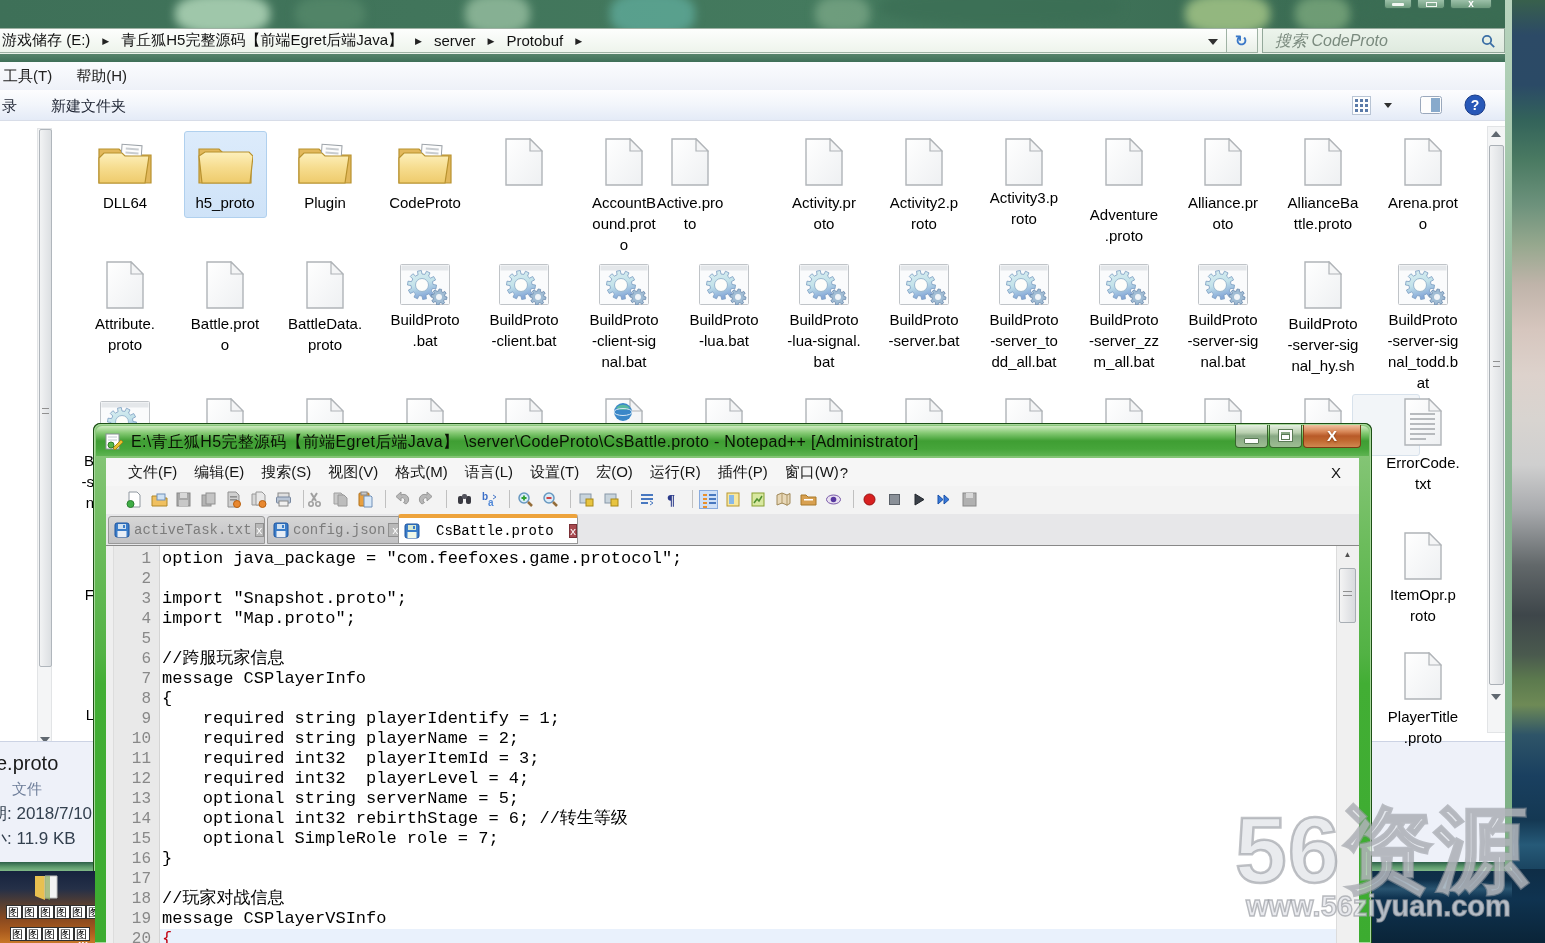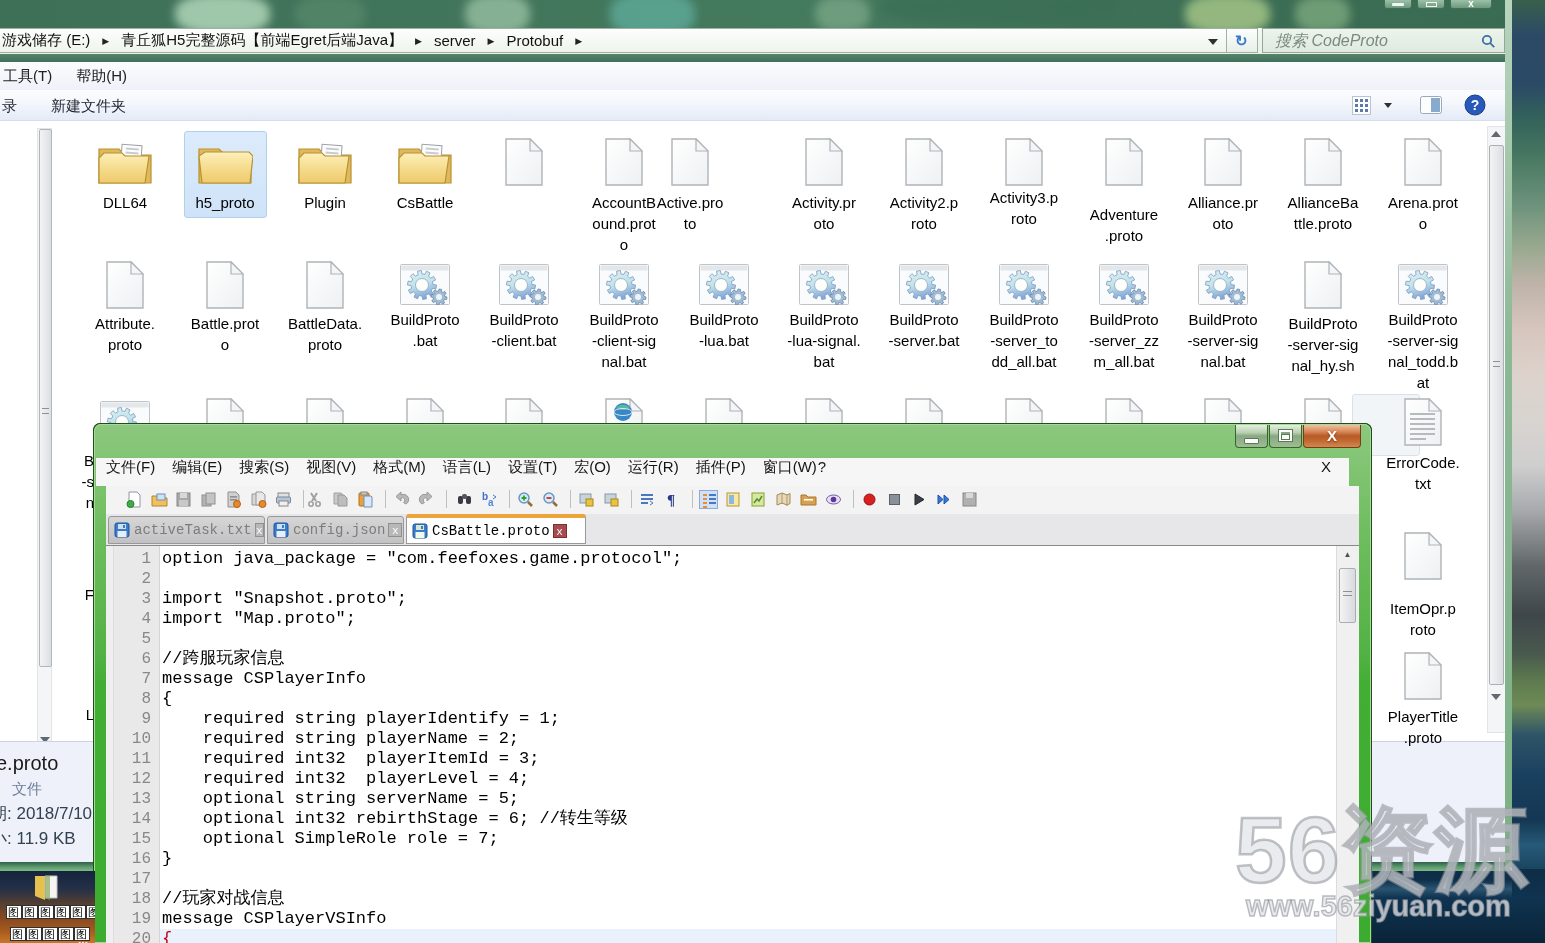--- a/index.html
+++ b/index.html
@@ -216,21 +216,21 @@
 <div class="it" style="left:275px;top:138px">
       <svg width="56" height="46" viewBox="0 0 56 46" style="margin-top:2px">
         <use href="#folddocs"></use>
       </svg>
       <div class="lbl" style="margin-top:6px">Plugin</div>
     </div>
 <div class="it" style="left:375px;top:138px">
       <svg width="56" height="46" viewBox="0 0 56 46" style="margin-top:2px">
         <use href="#folddocs"></use>
       </svg>
-      <div class="lbl" style="margin-top:6px">CsBattle</div>
+      <div class="lbl" style="margin-top:6px">CodeProto</div>
     </div>
 <div class="it" style="left:474px;top:138px">
       <svg width="38" height="48" viewBox="0 0 38 48">
         <use href="#doc"></use>
       </svg>
     </div>
 <div class="it" style="left:574px;top:138px">
       <svg width="38" height="48" viewBox="0 0 38 48">
         <use href="#doc"></use>
       </svg>
@@ -450,48 +450,57 @@
 <div class="it" style="left:1373px;top:398px">
       <svg width="38" height="48" viewBox="0 0 38 48">
         <use href="#doctxt"></use>
       </svg>
       <div class="lbl" style="margin-top:6px">ErrorCode.<br>txt</div>
     </div>
 <div class="it" style="left:1373px;top:532px">
       <svg width="38" height="48" viewBox="0 0 38 48">
         <use href="#doc"></use>
       </svg>
-      <div class="lbl" style="margin-top:18px">ItemOpr.p<br>roto</div>
+      <div class="lbl" style="margin-top:4px">ItemOpr.p<br>roto</div>
     </div>
 <div class="it" style="left:1373px;top:652px">
       <svg width="38" height="48" viewBox="0 0 38 48">
         <use href="#doc"></use>
       </svg>
       <div class="lbl" style="margin-top:6px">PlayerTitle<br>.proto</div>
     </div>
 <div class="ab" style="left:64px;top:450px;width:30px;height:64px;overflow:hidden;font-size:15px;line-height:21px;text-align:right;color:#000">
       <div>B</div>
       <div>-s</div>
       <div>n</div>
     </div>
 <div class="ab" style="left:64px;top:586px;width:30px;height:21px;overflow:hidden;font-size:15px;text-align:right;color:#000">F</div>
 <div class="ab" style="left:64px;top:706px;width:30px;height:21px;overflow:hidden;font-size:15px;text-align:right;color:#000">L</div>
   </div>
 <div class="ab" id="np" style="z-index:5">
 <div class="ab" id="npFrame" style="left:0;top:0;width:1277px;height:519px;border-radius:7px 7px 0 0;background:linear-gradient(180deg,#8cc87e 0,#6cbc5c 120px,#52b244 230px,#42ae34 260px,#3cac30 519px);box-shadow:0 0 0 1px #1d5016, inset 0 0 0 1px #a8d89c"></div>
+<div class="ab" id="npTitle" style="left:2px;top:2px;width:1273px;height:30px;border-radius:6px 6px 0 0;background:linear-gradient(180deg,#cdeabf 0,#84c973 7px,#3f9e33 15px,#46a53a 23px,#5fb452 30px);font-size:15px;color:#0a1204;display:flex;align-items:center">
+<svg width="18" height="17" viewBox="0 0 18 17" style="margin:0 8px 0 9px">
+        <rect x="1" y="1" width="13" height="15" fill="#fff" stroke="#8a9098"></rect>
+        <path d="M3,4 h9 M3,7 h9 M3,10 h6" stroke="#c0c8d0"></path>
+        <path d="M8,15 l8,-8 2,2 -8,8 z" fill="#e8c030" stroke="#a88818"></path>
+        <circle cx="6" cy="12" r="3" fill="#58b848" stroke="#2f7f28"></circle>
+      </svg>
+<span style="margin-top:3px;font-size:16px;letter-spacing:0.3px">E:\青丘狐H5完整源码【前端Egret后端Java】 \server\CodeProto\CsBattle.proto - Notepad++ [Administrator]</span>
+    </div>
 <div class="ab" style="left:1141px;top:1px;width:33px;height:23px;background:linear-gradient(180deg,#e4efe0 0,#b8cfae 35%,#87a883 50%,#9dbd92 100%);border:1px solid #37652c;border-top:none;border-radius:0 0 4px 4px;box-sizing:border-box">
       <div style="margin:13px auto 0;width:13px;height:4px;background:#fdfdfd;border:1px solid #5a7a55;border-radius:1px"></div>
     </div>
 <div class="ab" style="left:1175px;top:1px;width:33px;height:23px;background:linear-gradient(180deg,#e4efe0 0,#b8cfae 35%,#87a883 50%,#9dbd92 100%);border:1px solid #37652c;border-top:none;border-radius:0 0 4px 4px;box-sizing:border-box">
       <div style="margin:5px auto 0;width:13px;height:11px;border:2px solid #fdfdfd;outline:1px solid #5a7a55;background:#88a884;box-sizing:border-box">
         <div style="width:7px;height:4px;background:#fdfdfd;margin:2px auto 0;border:1px solid #5a7a55"></div>
       </div>
     </div>
 <div class="ab" style="left:1209px;top:1px;width:58px;height:23px;background:linear-gradient(180deg,#efc0a0 0,#d88858 30%,#b85a28 50%,#c06830 70%,#d08850 100%);border:1px solid #7a3c14;border-top:none;border-radius:0 0 4px 4px;box-sizing:border-box;color:#fff;font-weight:bold;font-size:15px;text-align:center;line-height:21px;text-shadow:0 1px 2px #803c10">X</div>
-<div class="ab" style="left:2px;top:34px;width:1253px;height:28px;background:#f6f6f6;font-size:15px;color:#151515;display:flex;align-items:flex-start;padding-left:10px;box-sizing:border-box">
+<div class="ab" style="left:12px;top:34px;width:1253px;height:28px;background:#f6f6f6;font-size:15px;color:#151515;display:flex;align-items:center;padding-left:22px;box-sizing:border-box">
       <span style="margin-right:17px">文件(F)</span>
       <span style="margin-right:17px">编辑(E)</span>
       <span style="margin-right:17px">搜索(S)</span>
       <span style="margin-right:17px">视图(V)</span>
       <span style="margin-right:17px">格式(M)</span>
       <span style="margin-right:17px">语言(L)</span>
       <span style="margin-right:17px">设置(T)</span>
       <span style="margin-right:17px">宏(O)</span>
       <span style="margin-right:17px">运行(R)</span>
       <span style="margin-right:17px">插件(P)</span>
@@ -643,21 +652,21 @@
           <rect x="4" y="2" width="8" height="5" fill="#cfe0f0"></rect>
           <rect x="9" y="3" width="2" height="3" fill="#3a7cc8"></rect>
           <rect x="3.5" y="9" width="9" height="6" fill="#e8eef6"></rect>
         </svg>activeTask.txt<span class="tclose">x</span></div>
 <div class="tab" style="left:161px;width:137px;"><svg width="16" height="16" viewBox="0 0 16 16" style="margin:0 4px 0 5px;flex:none">
           <rect x="1" y="1" width="14" height="14" rx="2" fill="#3a7cc8" stroke="#1c54a0"></rect>
           <rect x="4" y="2" width="8" height="5" fill="#cfe0f0"></rect>
           <rect x="9" y="3" width="2" height="3" fill="#3a7cc8"></rect>
           <rect x="3.5" y="9" width="9" height="6" fill="#e8eef6"></rect>
         </svg>config.json<span class="tclose">x</span></div>
-<div class="tab tabA" style="left:300px;width:180px;"><svg width="16" height="16" viewBox="0 0 16 16" style="margin:0 4px 0 5px;flex:none">
+<div class="tab tabA" style="left:292px;width:180px;gap:12px;"><svg width="16" height="16" viewBox="0 0 16 16" style="margin:0 4px 0 5px;flex:none">
           <rect x="1" y="1" width="14" height="14" rx="2" fill="#3a7cc8" stroke="#1c54a0"></rect>
           <rect x="4" y="2" width="8" height="5" fill="#d8e8d0"></rect>
           <rect x="9" y="3" width="2" height="3" fill="#3a7cc8"></rect>
           <rect x="3.5" y="9" width="9" height="6" fill="#f0f8e8"></rect>
         </svg>CsBattle.proto<span class="tclose" style="background:#a84a50;border-color:#7a3036">x</span></div>
 </div>
 <div class="ab" id="ed" style="left:12px;top:121px;width:1253px;height:398px;background:#fff;border-top:1px solid #888;box-sizing:border-box">
 <div class="ab" style="left:0;top:0;width:7px;height:401px;background:#efefef;border-right:1px solid #ddd"></div>
 <div class="ab" style="left:8px;top:0;width:45px;height:401px;background:#e9e9e9;border-right:1px solid #d4d4d4"></div>
 

